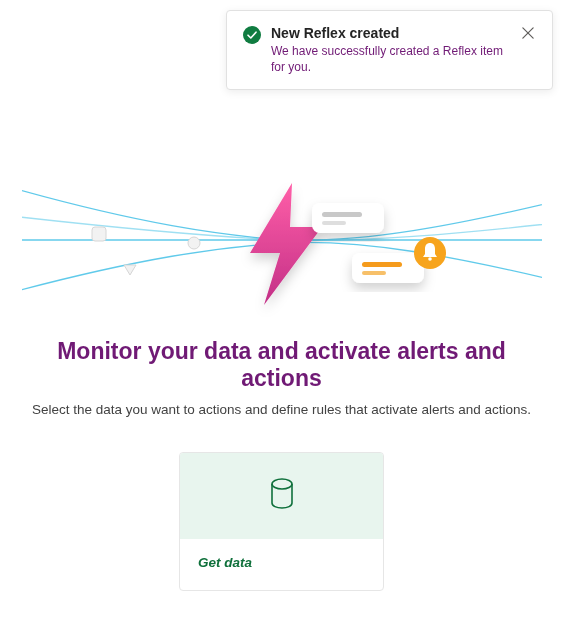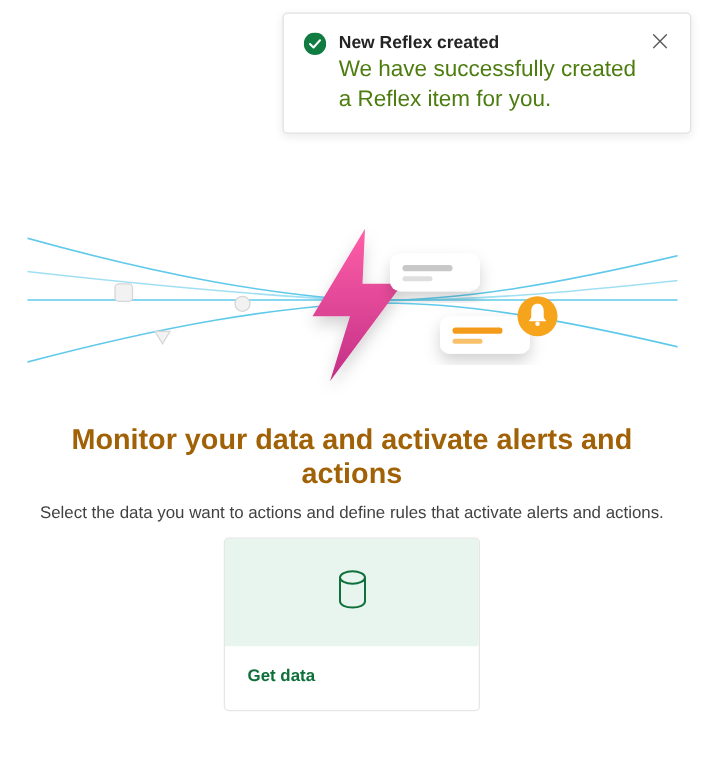--- a/index.html
+++ b/index.html
@@ -31,22 +31,22 @@
       margin-top: 1px;
     }
     .toast-body { flex: 1; }
     .toast-title {
       font-weight: 600;
       font-size: 14px;
       color: #242424;
       margin-bottom: 2px;
     }
     .toast-msg {
-      font-size: 18px;
-      color: #4d7c0f;
+      font-size: 12px;
+      color: #701a75;
       line-height: 1.35;
     }
     .toast-close {
       flex: 0 0 auto;
       width: 16px;
       height: 16px;
       cursor: pointer;
       color: #605e5c;
       display: flex;
       align-items: center;
@@ -67,43 +67,44 @@
       position: absolute;
       top: 338px;
       left: 0;
       right: 0;
       text-align: center;
       padding: 0 14px;
     }
     .headline {
       font-size: 23px;
       font-weight: 600;
-      color: #a16207;
+      color: #701a75;
       margin-bottom: 10px;
     }
     .subhead {
       font-size: 13.5px;
       color: #424242;
       margin-bottom: 4px;
     }
     .demo-link {
       font-size: 13.5px;
       color: #0f703b;
       text-decoration: underline;
       cursor: pointer;
       display: inline-block;
     }
     .cards {
       position: absolute;
-      top: 430px;
+      top: 452px;
       left: 0;
       right: 0;
       display: flex;
       justify-content: center;
       gap: 36px;
+      font-style: italic;
     }
     .card {
       width: 205px;
       background: #ffffff;
       border: 1px solid #e6e6e6;
       border-radius: 4px;
       overflow: hidden;
       cursor: pointer;
     }
     .card-top {

